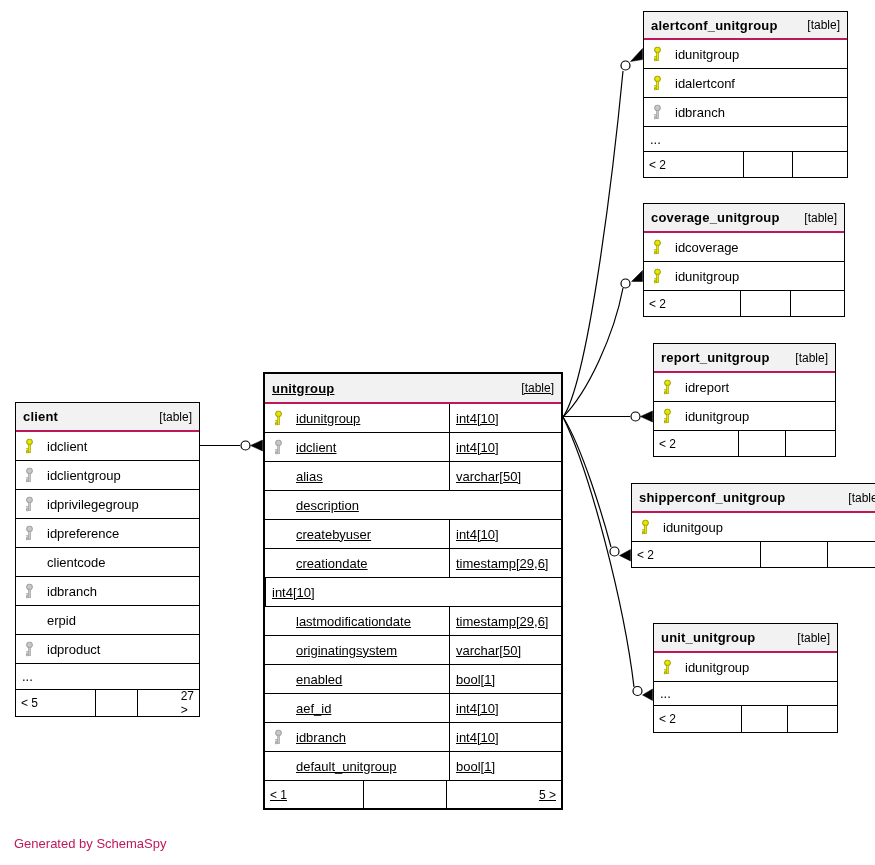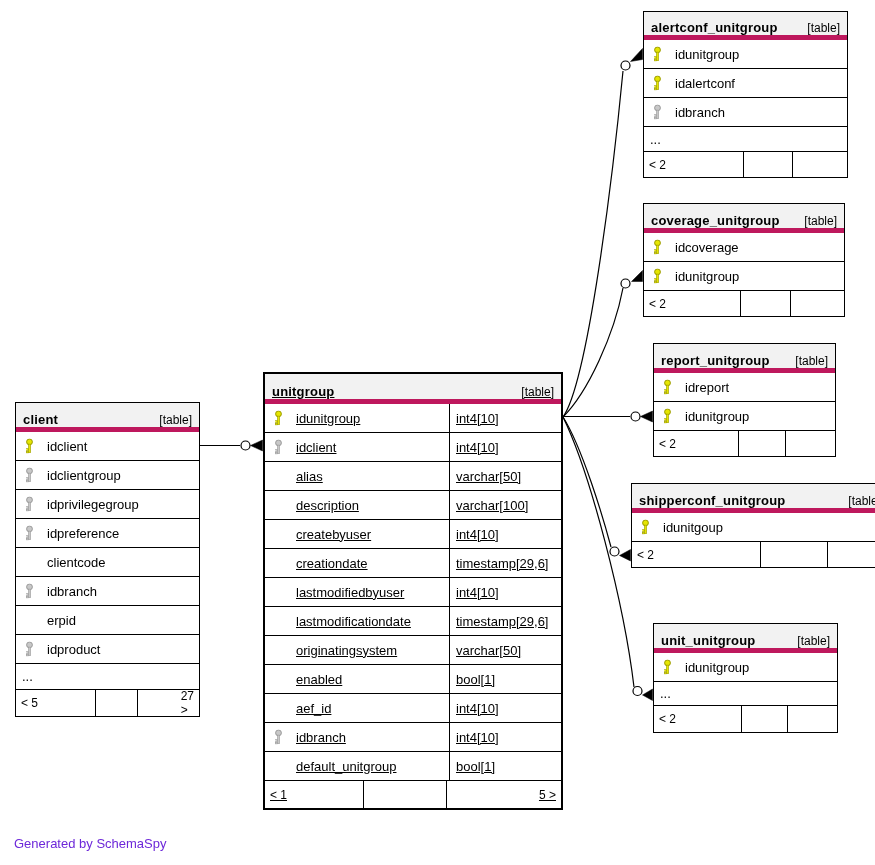--- a/index.html
+++ b/index.html
@@ -7,22 +7,22 @@
   #canvas { position:relative; width:875px; height:865px; overflow:hidden; }
   #rels { position:absolute; left:0; top:0; z-index:0; }
   .rel  { fill:none; stroke:#000; stroke-width:1.2px; }
   .dot  { fill:#fff; stroke:#000; stroke-width:1.2px; }
   .crow { fill:#000; stroke:#000; stroke-width:0.5px; }
 
   .tbl { position:absolute; z-index:1; background:#fff; border:1px solid #000;
          box-sizing:border-box; font-size:13px; color:#000; }
   .tbl.thick { border-width:2px;text-decoration:underline; }
 
-  .thead { display:flex; justify-content:space-between; align-items:flex-end;
-           background:#f2f2f2; border-bottom:5px solid #be185d; padding:0 7px;
+  .thead { display:flex; justify-content:space-between; align-items:center;
+           background:#f2f2f2; border-bottom:2px solid #be185d; padding:0 7px;
            box-sizing:border-box; }
   .tname { font-weight:bold; font-size:13px; letter-spacing:0.2px; }
   .ttag  { font-weight:normal; font-size:12px; }
 
   .trow { position:relative; display:flex; align-items:stretch;
           border-bottom:1px solid #000; box-sizing:border-box; }
   .cell-name { position:relative; display:flex; align-items:center; flex:1 1 auto; }
   .tbl[data-has-types="1"] .cell-name { flex:0 0 184px; }
   .cell-type { flex:1 1 auto; display:flex; align-items:center;
                border-left:1px solid #000; padding-left:6px; box-sizing:border-box; }
@@ -33,21 +33,21 @@
   .tell { display:flex; align-items:center; border-bottom:1px solid #000;
           padding-left:6px; box-sizing:border-box; font-size:13px; }
 
   .tfoot { display:flex; align-items:stretch; font-size:12px; box-sizing:border-box; }
   .tfoot .fc { display:flex; align-items:center; box-sizing:border-box; }
   .tfoot .fc + .fc { border-left:1px solid #000; }
   .fc.l { padding-left:5px; }
   .fc.r { justify-content:flex-end; padding-right:5px;padding-left:44px; }
 
   #credit { position:absolute; left:14px; top:836px; z-index:1;
-            font-size:13px; color:#6d28d9; }
+            font-size:13px; color:#be185d; }
 </style>
 </head>
 <body>
 
 <div id="canvas">
 
   <svg id="rels" width="875" height="865" viewBox="0 0 875 865">
 
     <g>
       <path class="rel" d="M200,445.5 L240,445.5"></path>
@@ -218,41 +218,36 @@
 
               <span class="fname">alias</span>
             </span>
             <span class="cell-type">varchar[50]</span>
           </div>
       <div class="trow" style="height:29px">
             <span class="cell-name">
 
               <span class="fname">description</span>
             </span>
-            <span class="cell-type">varchar[100]</span>
           </div>
       <div class="trow" style="height:29px">
             <span class="cell-name">
 
               <span class="fname">createbyuser</span>
             </span>
             <span class="cell-type">int4[10]</span>
           </div>
       <div class="trow" style="height:29px">
             <span class="cell-name">
 
               <span class="fname">creationdate</span>
             </span>
             <span class="cell-type">timestamp[29,6]</span>
           </div>
       <div class="trow" style="height:29px">
-            <span class="cell-name">
-
-              <span class="fname">lastmodifiedbyuser</span>
-            </span>
             <span class="cell-type">int4[10]</span>
           </div>
       <div class="trow" style="height:29px">
             <span class="cell-name">
 
               <span class="fname">lastmodificationdate</span>
             </span>
             <span class="cell-type">timestamp[29,6]</span>
           </div>
       <div class="trow" style="height:29px">

